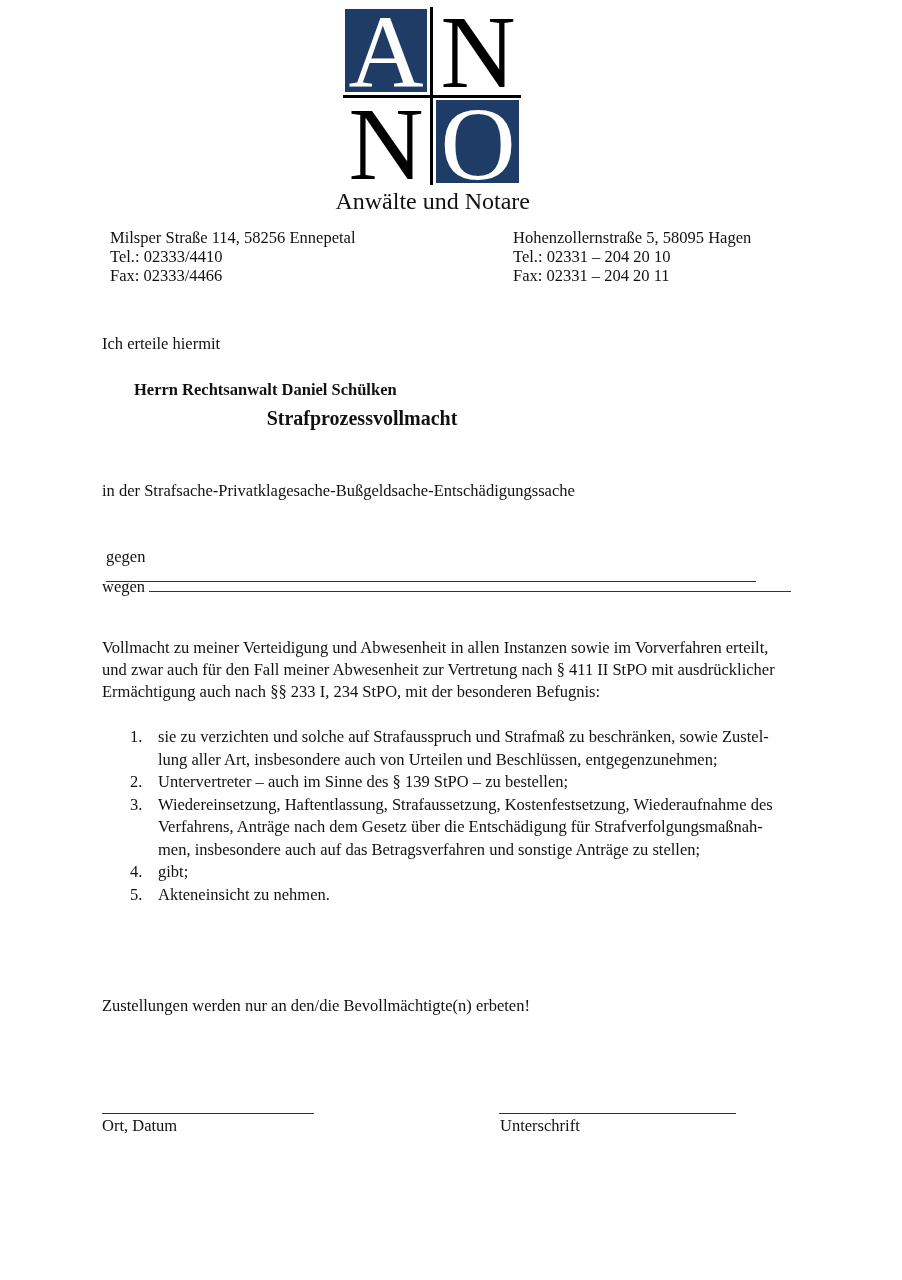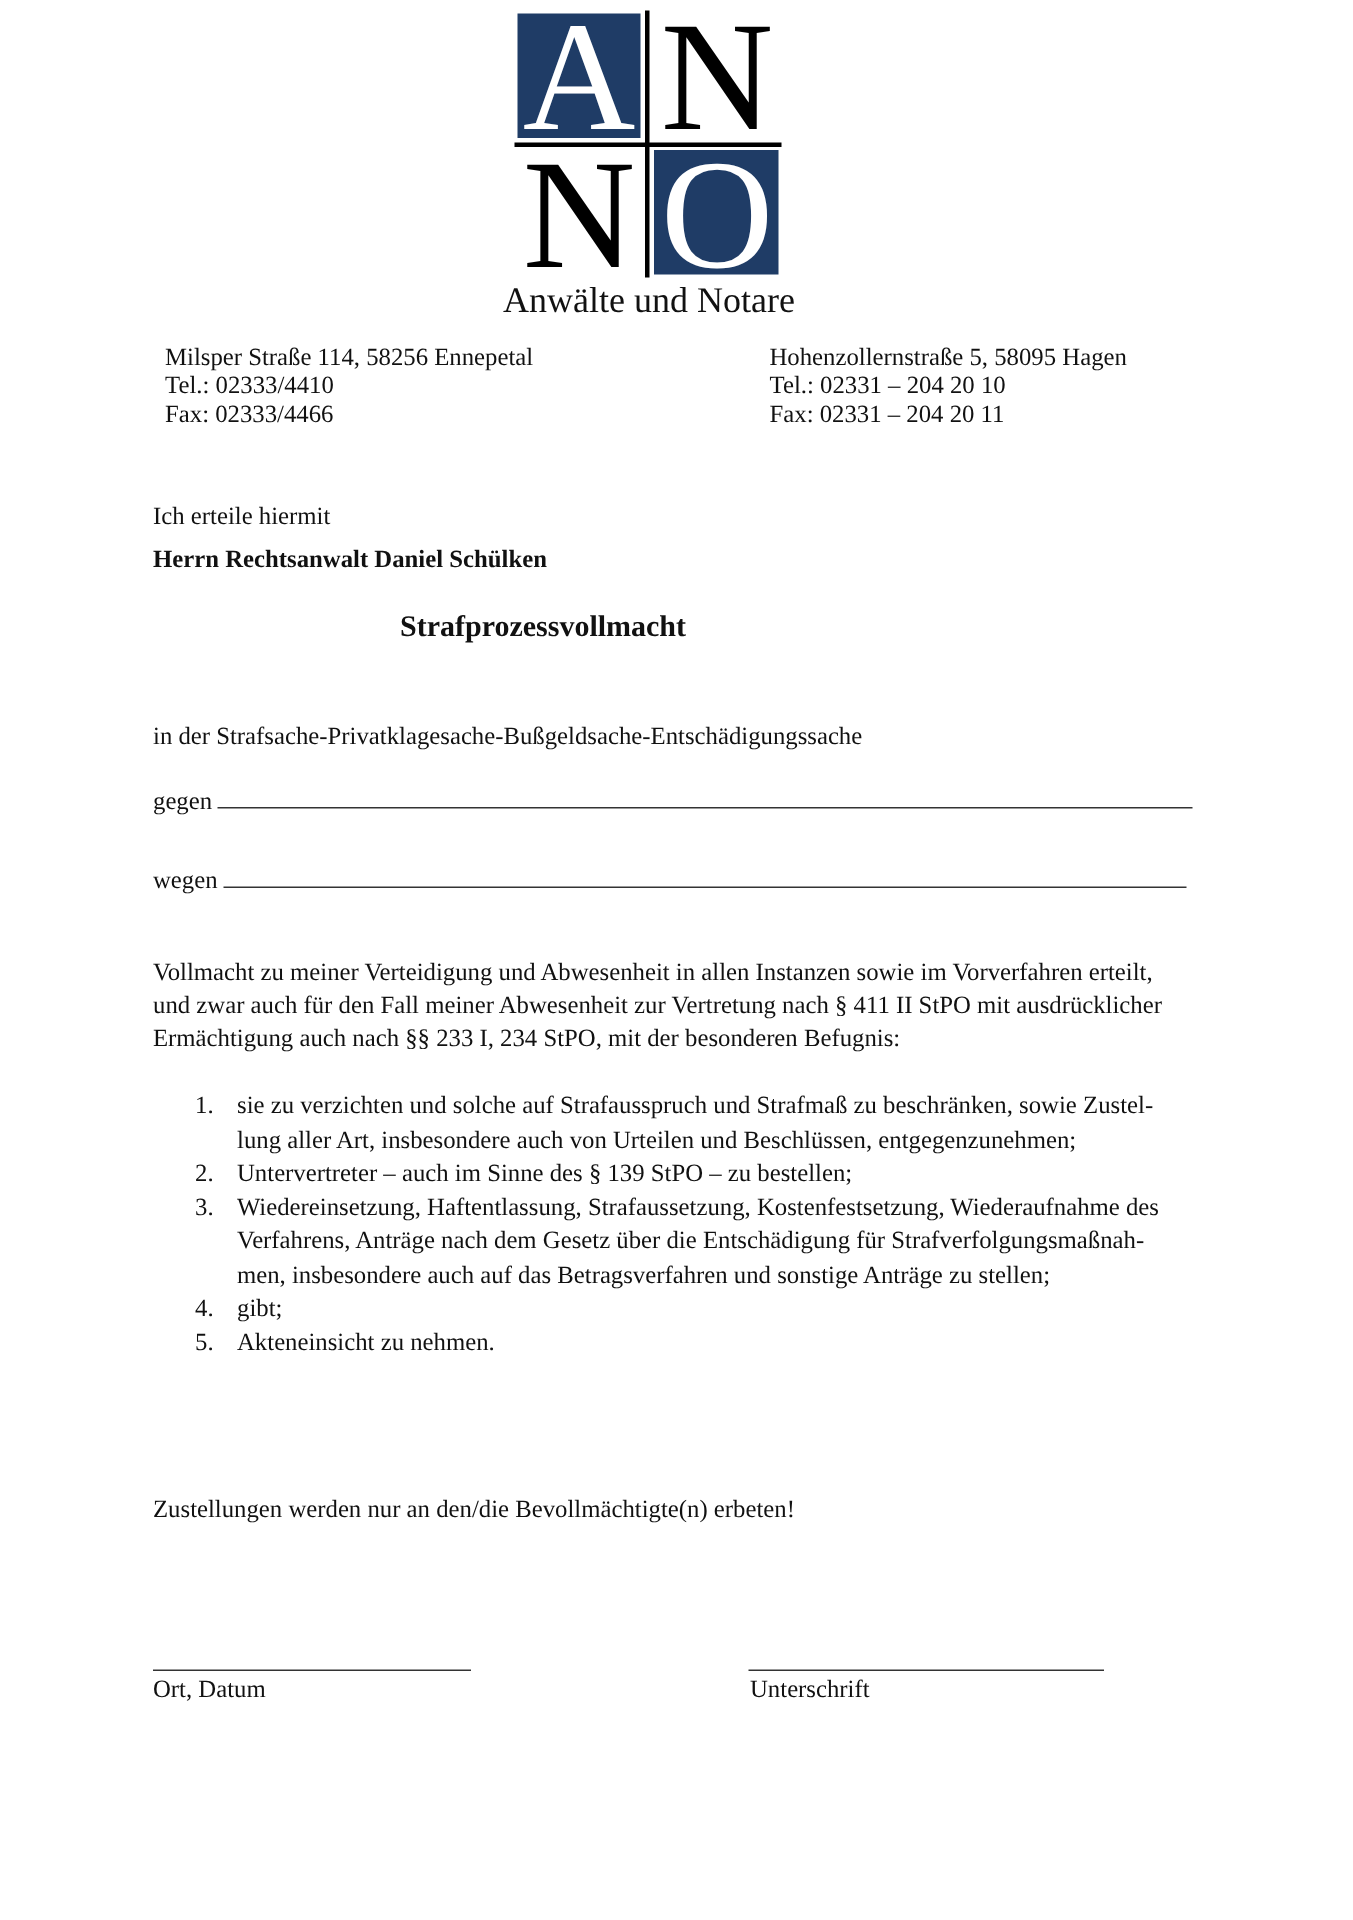--- a/index.html
+++ b/index.html
@@ -44,27 +44,27 @@
   <div>Tel.: 02333/4410</div>
   <div>Fax: 02333/4466</div>
 </div>
 <div class="addr" style="left:513px; top:228px;">
   <div>Hohenzollernstraße 5, 58095 Hagen</div>
   <div>Tel.: 02331 – 204 20 10</div>
   <div>Fax: 02331 – 204 20 11</div>
 </div>
 
 <div class="para" style="top:333px;">Ich erteile hiermit</div>
-<div class="para bold" style="top:362px;">Herrn Rechtsanwalt Daniel Schülken</div>
+<div class="para bold" style="top:379px;margin-left:32px;">Herrn Rechtsanwalt Daniel Schülken</div>
 
 <div class="title">Strafprozessvollmacht</div>
 
 <div class="para" style="top:480px;">in der Strafsache-Privatklagesache-Bußgeldsache-Entschädigungssache</div>
 
-<div class="fill-row" style="top:524px;">
+<div class="fill-row" style="top:547px;flex-direction:column;">
   <span>gegen</span>
   <span class="fill-line" style="width:650px;"></span>
 </div>
 <div class="fill-row" style="top:577px;">
   <span>wegen</span>
   <span class="fill-line" style="width:642px;"></span>
 </div>
 
 <div class="para" style="top:637px; width:710px;">
   <div>Vollmacht zu meiner Verteidigung und Abwesenheit in allen Instanzen sowie im Vorverfahren erteilt,</div>

